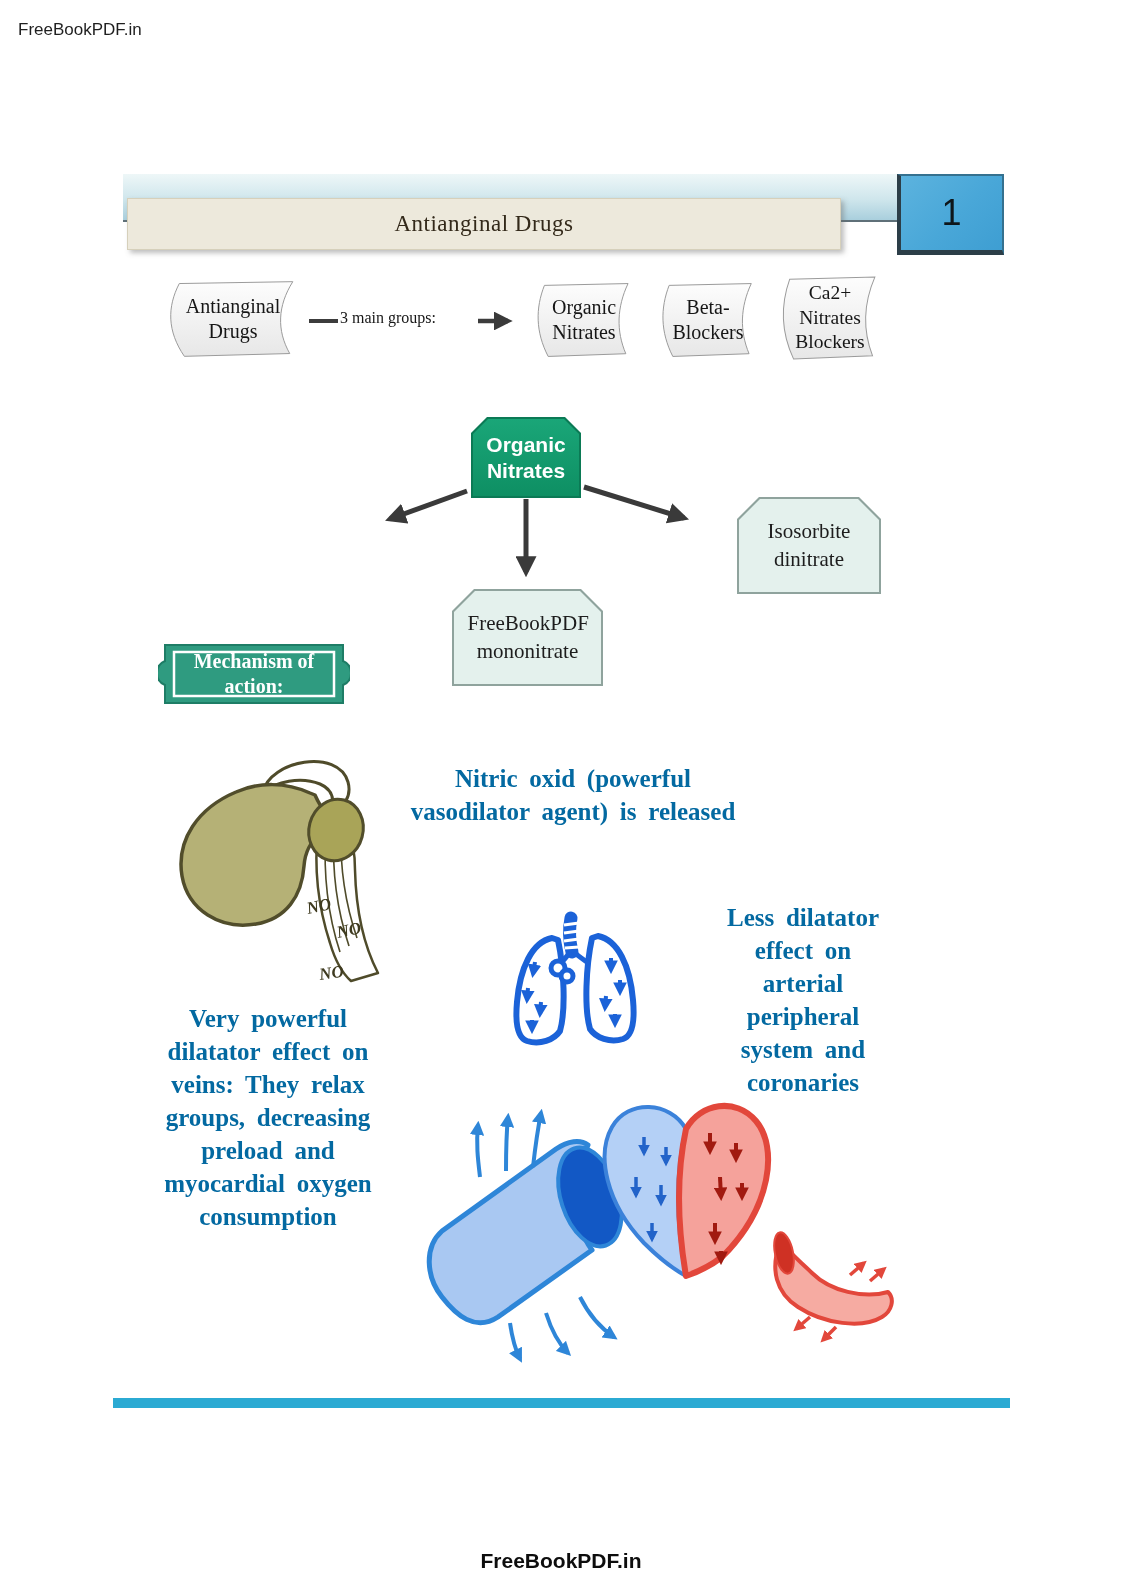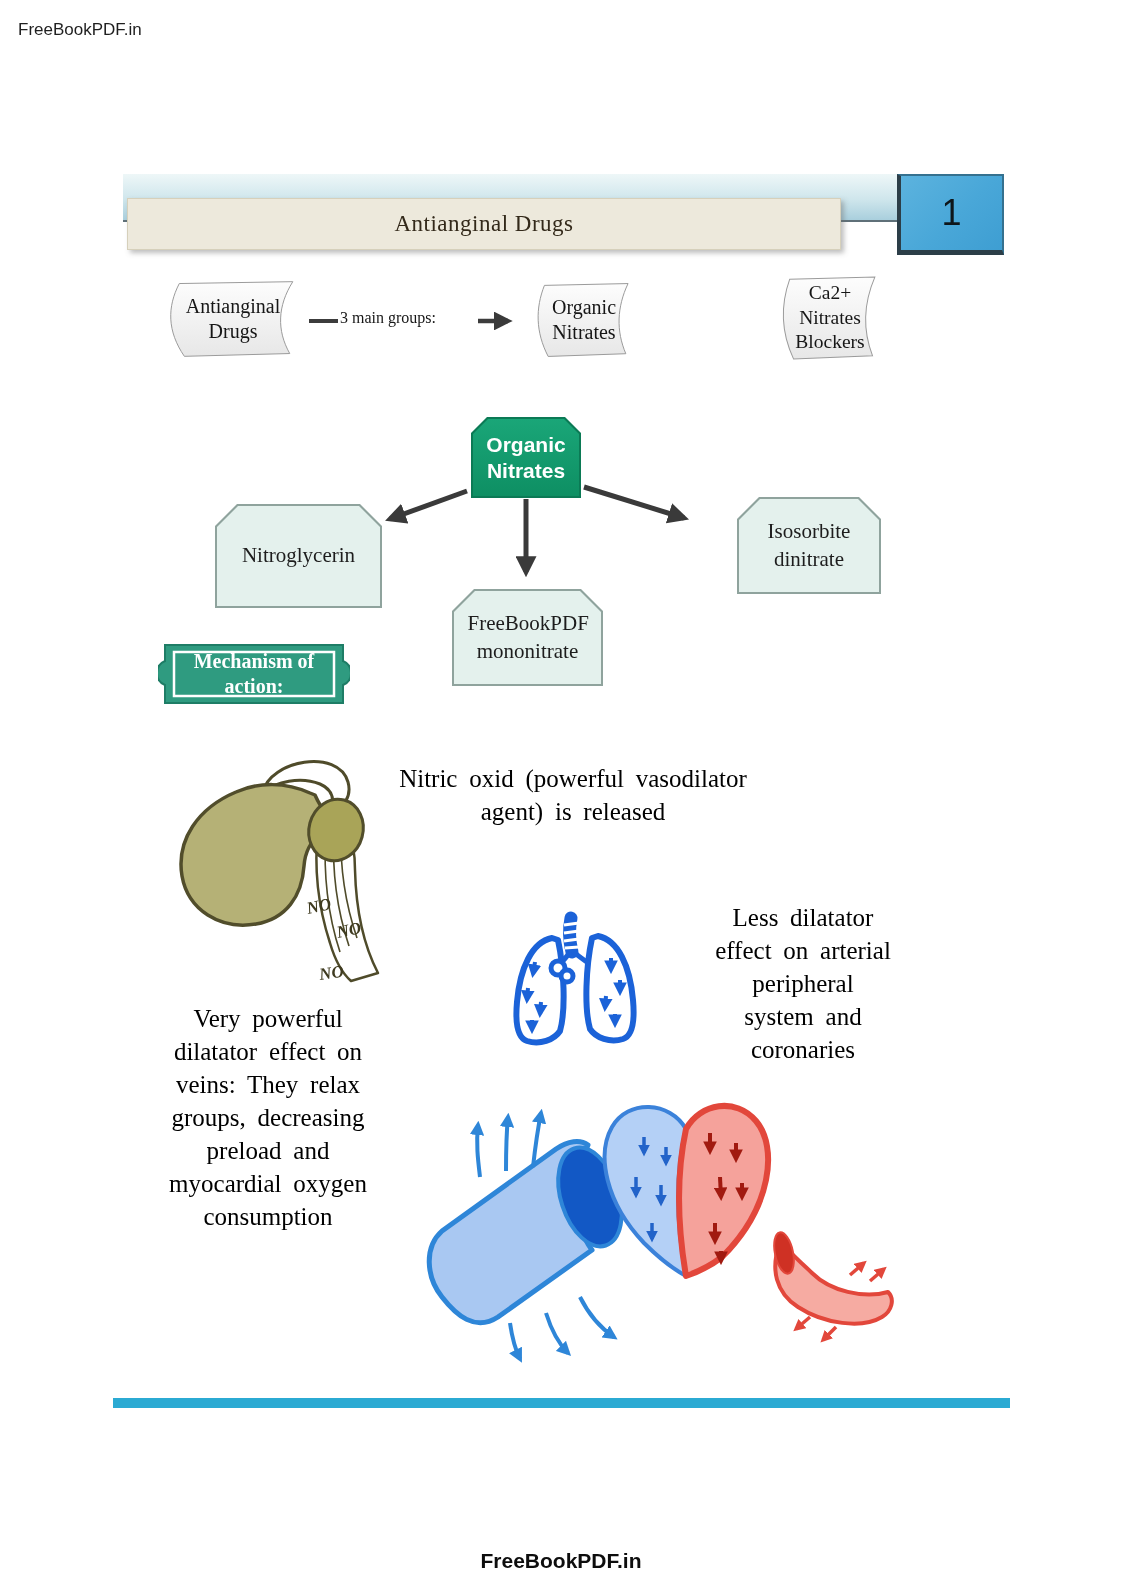--- a/index.html
+++ b/index.html
@@ -49,21 +49,21 @@
                  font-size:21px;color:#fff;line-height:1.2;}
 
   
   .badgewrap{left:158px;top:641px;width:192px;height:66px;}
   .badgewrap svg{position:absolute;inset:0;}
   .badgewrap .txt{position:absolute;inset:0;display:flex;align-items:center;justify-content:center;
                   text-align:center;font-weight:700;font-size:20px;line-height:1.25;color:#ffffff;}
 
   
   .para{position:absolute;text-align:center;font-size:25px;line-height:1.32;
-        word-spacing:.22em;color:#000000;}
+        word-spacing:.22em;color:#0369a1;font-weight:bold;}
 
   .divider{left:113px;top:1398px;width:897px;height:10px;background:#2baad3;}
 </style>
 </head>
 <body>
 
 <div class="page">
 
   <div class="abs wm-top">FreeBookPDF.in</div>
 
@@ -105,45 +105,46 @@
 
   <div class="wave" style="left:528px;top:279px;width:112px;height:82px;">
     <svg viewBox="0 0 150 90" preserveAspectRatio="none">
       <path d="M22,7 C10,32 10,58 27,85 L131,82 C118,57 119,31 134,5 Z" fill="url(#waveGrad)" stroke="#9b9b9b" vector-effect="non-scaling-stroke"></path>
     </svg>
     <div class="txt">
         <span style="width:82px">Organic Nitrates</span>
       </div>
   </div>
 
+  <div class="wave" style="left:653px;top:279px;width:110px;height:82px;">
+    <svg viewBox="0 0 150 90" preserveAspectRatio="none">
+      <path d="M22,7 C10,32 10,58 27,85 L131,82 C118,57 119,31 134,5 Z" fill="url(#waveGrad)" stroke="#9b9b9b" vector-effect="non-scaling-stroke"></path>
+    </svg>
+    <div class="txt">
+        <span style="width:82px">Beta-Blockers</span>
+      </div>
+  </div>
 
   <div class="wave" style="left:773px;top:272px;width:114px;height:92px;">
     <svg viewBox="0 0 150 90" preserveAspectRatio="none">
       <path d="M22,7 C10,32 10,58 27,85 L131,82 C118,57 119,31 134,5 Z" fill="url(#waveGrad)" stroke="#9b9b9b" vector-effect="non-scaling-stroke"></path>
     </svg>
     <div class="txt" style="font-size:19.5px;">
         <span style="width:84px">Ca2+ Nitrates Blockers</span>
       </div>
   </div>
 
   <div class="bevel greenbox" style="left:471px;top:417px;width:110px;height:81px;">
     <div class="bg"></div>
       <div class="fill"></div>
     <div class="txt">
         <span style="width:92px">Organic Nitrates</span>
       </div>
   </div>
 
-  <div class="bevel" style="left:215px;top:504px;width:167px;height:104px;">
-    <div class="bg"></div>
-      <div class="fill"></div>
-    <div class="txt">
-        <span>Nitroglycerin</span>
-      </div>
-  </div>
 
   <div class="bevel" style="left:452px;top:589px;width:151px;height:97px;">
     <div class="bg"></div>
       <div class="fill"></div>
     <div class="txt">
         <span style="width:120px">FreeBookPDF mononitrate</span>
       </div>
   </div>
 
   <div class="bevel" style="left:694px;top:497px;width:144px;height:97px;margin-left:43px;">

